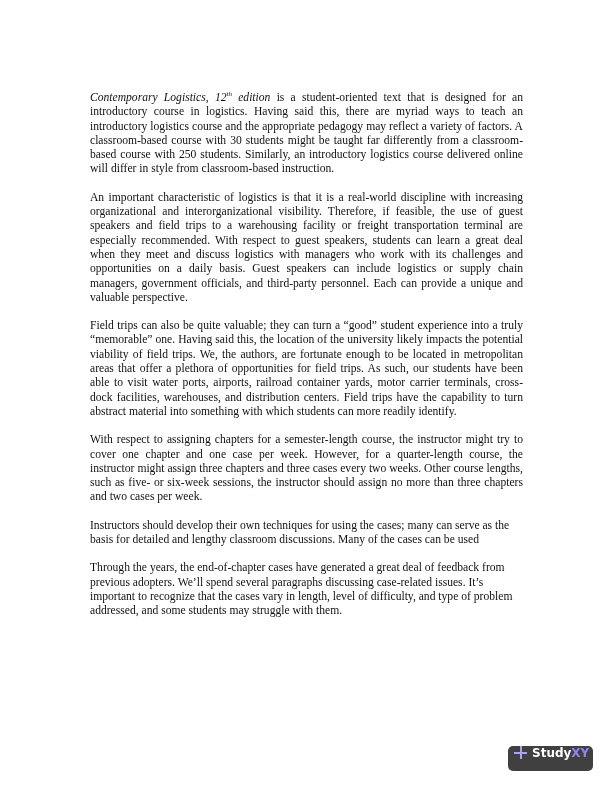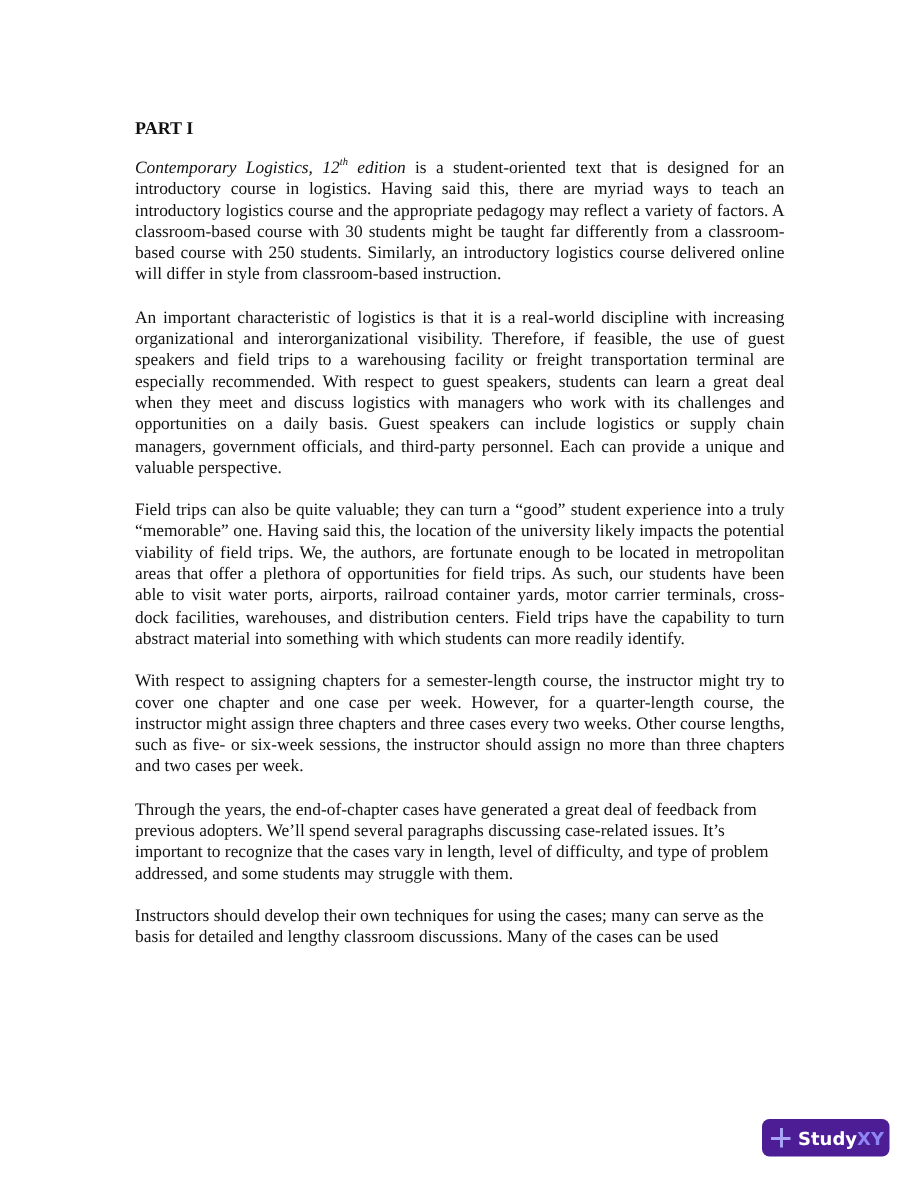--- a/index.html
+++ b/index.html
@@ -44,24 +44,23 @@
       font-size: 7px;
       line-height: 0;
       vertical-align: super;
     }
     .badge {
       position: absolute;
       left: 508px;
       top: 746px;
       width: 85px;
       height: 25px;
-      background: #4c1d95;
+      background: #404040;
       border-radius: 5px;
       display: flex;
-      align-items: center;
       box-sizing: border-box;
       padding-left: 6px;
       font-family: "DejaVu Sans", "Liberation Sans", sans-serif;
       font-weight: bold;
       font-size: 12px;
     }
     .badge .plus {
       position: relative;
       width: 13px;
       height: 13px;
@@ -79,34 +78,33 @@
       left: 0; top: 6px; width: 13px; height: 1.5px;
     }
     .badge .word-a { color: #ffffff; }
     .badge .word-b { color: #8e86f2; }
   </style>
 </head>
 <body>
 
 <div class="page">
   <div class="heading-block">
-    <p class="heading">PART I</p>
   </div>
 
   <p class="para"><span class="italic"><span>Contemporary Logistics, 12</span><sup>th</sup><span> edition</span></span><span> is a student-oriented text that is designed for an introductory course in logistics. Having said this, there are myriad ways to teach an introductory logistics course and the appropriate pedagogy may reflect a variety of factors. A classroom-based course with 30 students might be taught far differently from a classroom-based course with 250 students. Similarly, an introductory logistics course delivered online will differ in style from classroom-based instruction.</span></p>
 
   <p class="para">An important characteristic of logistics is that it is a real-world discipline with increasing organizational and interorganizational visibility. Therefore, if feasible, the use of guest speakers and field trips to a warehousing facility or freight transportation terminal are especially recommended. With respect to guest speakers, students can learn a great deal when they meet and discuss logistics with managers who work with its challenges and opportunities on a daily basis. Guest speakers can include logistics or supply chain managers, government officials, and third-party personnel. Each can provide a unique and valuable perspective.</p>
 
   <p class="para">Field trips can also be quite valuable; they can turn a “good” student experience into a truly “memorable” one. Having said this, the location of the university likely impacts the potential viability of field trips. We, the authors, are fortunate enough to be located in metropolitan areas that offer a plethora of opportunities for field trips. As such, our students have been able to visit water ports, airports, railroad container yards, motor carrier terminals, cross-dock facilities, warehouses, and distribution centers. Field trips have the capability to turn abstract material into something with which students can more readily identify.</p>
 
   <p class="para">With respect to assigning chapters for a semester-length course, the instructor might try to cover one chapter and one case per week. However, for a quarter-length course, the instructor might assign three chapters and three cases every two weeks. Other course lengths, such as five- or six-week sessions, the instructor should assign no more than three chapters and two cases per week.</p>
 
 
+  <p class="para ragged">Instructors should develop their own techniques for using the cases; many can serve as the basis for detailed and lengthy classroom discussions. Many of the cases can be used</p>
+
   <p class="para ragged">Through the years, the end-of-chapter cases have generated a great deal of feedback from previous adopters. We’ll spend several paragraphs discussing case-related issues. It’s important to recognize that the cases vary in length, level of difficulty, and type of problem addressed, and some students may struggle with them.</p>
-
-  <p class="para ragged">Instructors should develop their own techniques for using the cases; many can serve as the basis for detailed and lengthy classroom discussions. Many of the cases can be used</p>
 </div>
 
 <div class="badge">
   <span class="plus"></span>
   <span class="word-a">Study</span>
     <span class="word-b">XY</span>
 </div>
 
 </body></html>

